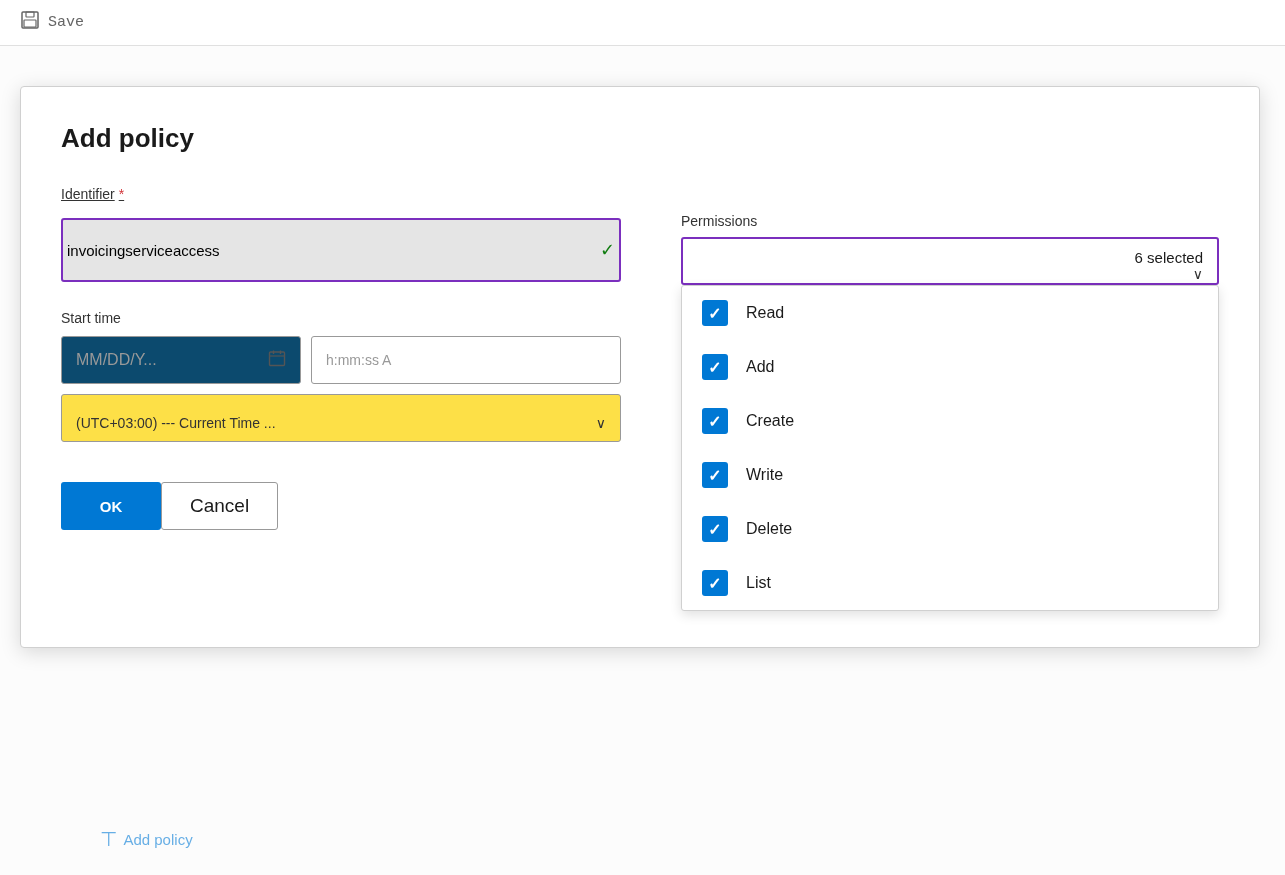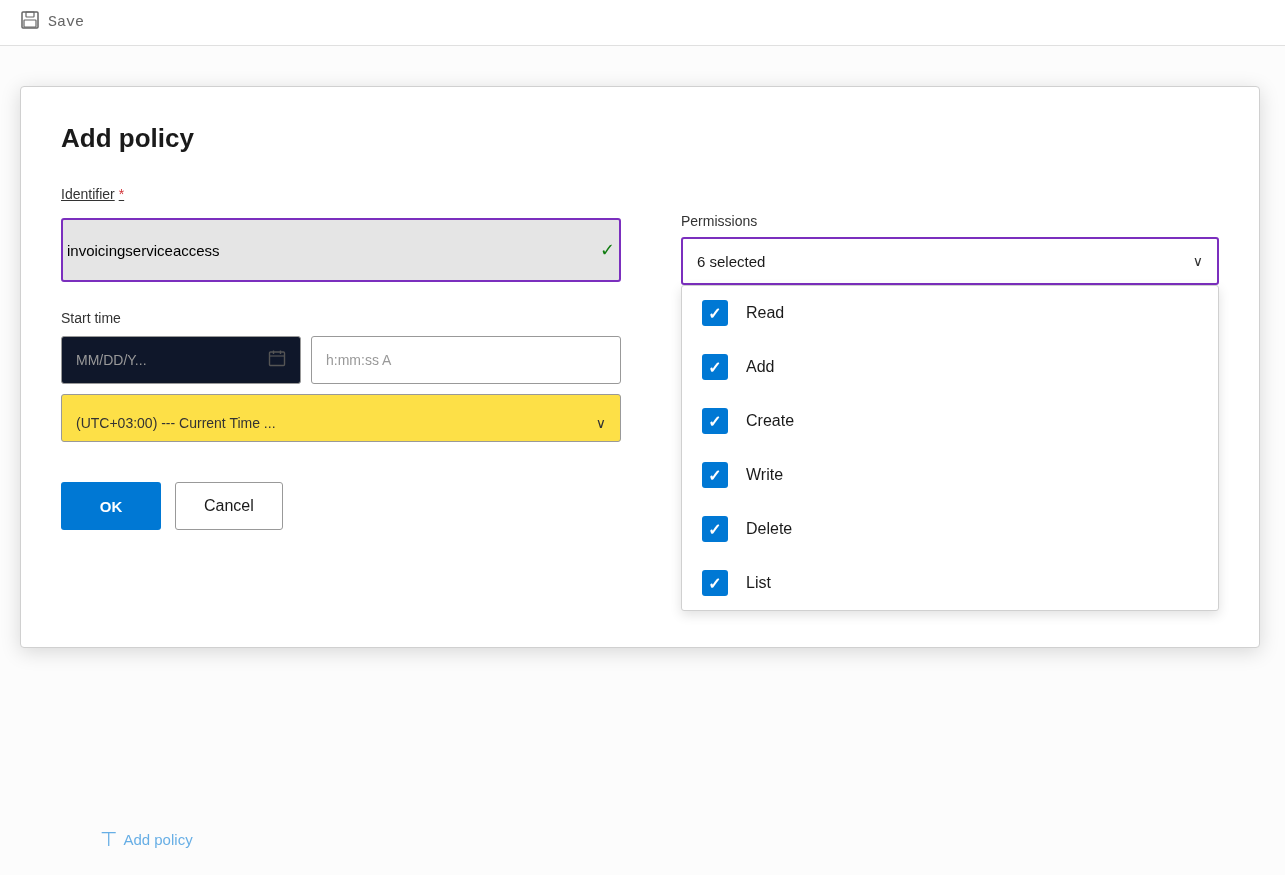--- a/index.html
+++ b/index.html
@@ -150,28 +150,28 @@
     .time-inputs-row {
       display: flex;
       gap: 10px;
       margin-bottom: 10px;
     }
 
     .date-input-box {
       border: 1.5px solid #999;
       border-radius: 3px;
       padding: 10px 14px;
-      font-size: 14px;
+      font-size: 16px;
       color: #999;
       display: flex;
       align-items: center;
       justify-content: space-between;
       height: 48px;
       flex: 0 0 240px;
-      background: #0f172a;
+      background: #0c4a6e;
       gap: 46px;
     }
 
     .time-input-box {
       border: 1.5px solid #999;
       border-radius: 3px;
       padding: 10px 14px;
       font-size: 14px;
       color: #999;
       display: flex;
@@ -202,21 +202,20 @@
     }
 
     .chevron-icon {
       font-size: 14px;
       color: #333;
     }
 
     
     .buttons-row {
       display: flex;
-      gap: 14px;
       margin-top: 40px;
       align-items: center;
     }
 
     .btn-ok {
       background: #0078d4;
       color: #fff;
       border: none;
       border-radius: 3px;
       padding: 12px 36px;
@@ -226,47 +225,48 @@
       height: 48px;
       min-width: 100px;
     }
 
     .btn-cancel {
       background: #fff;
       color: #1a1a1a;
       border: 1.5px solid #999;
       border-radius: 3px;
       padding: 12px 28px;
-      font-size: 16px;
+      font-size: 19px;
       cursor: pointer;
       height: 48px;
       min-width: 100px;
     }
 
     
     .permissions-label {
       font-size: 14px;
       color: #333;
       margin-bottom: 8px;
       margin-top: 27px;
     }
 
     .permissions-select-box {
       border: 2px solid #7b2fbe;
       border-radius: 3px;
       padding: 10px 14px;
       font-size: 15px;
       color: #1a1a1a;
       display: flex;
-      align-items: center;
+      align-items: flex-end;
       justify-content: space-between;
       height: 48px;
       background: #fff;
       cursor: pointer;
       width: 100%;
+      flex-direction: column;
     }
 
     
     .permissions-dropdown {
       border: 1px solid #d0d0d0;
       border-radius: 3px;
       background: #fff;
       box-shadow: 0 4px 12px rgba(0,0,0,0.12);
       margin-top: 0;
       width: 100%;

